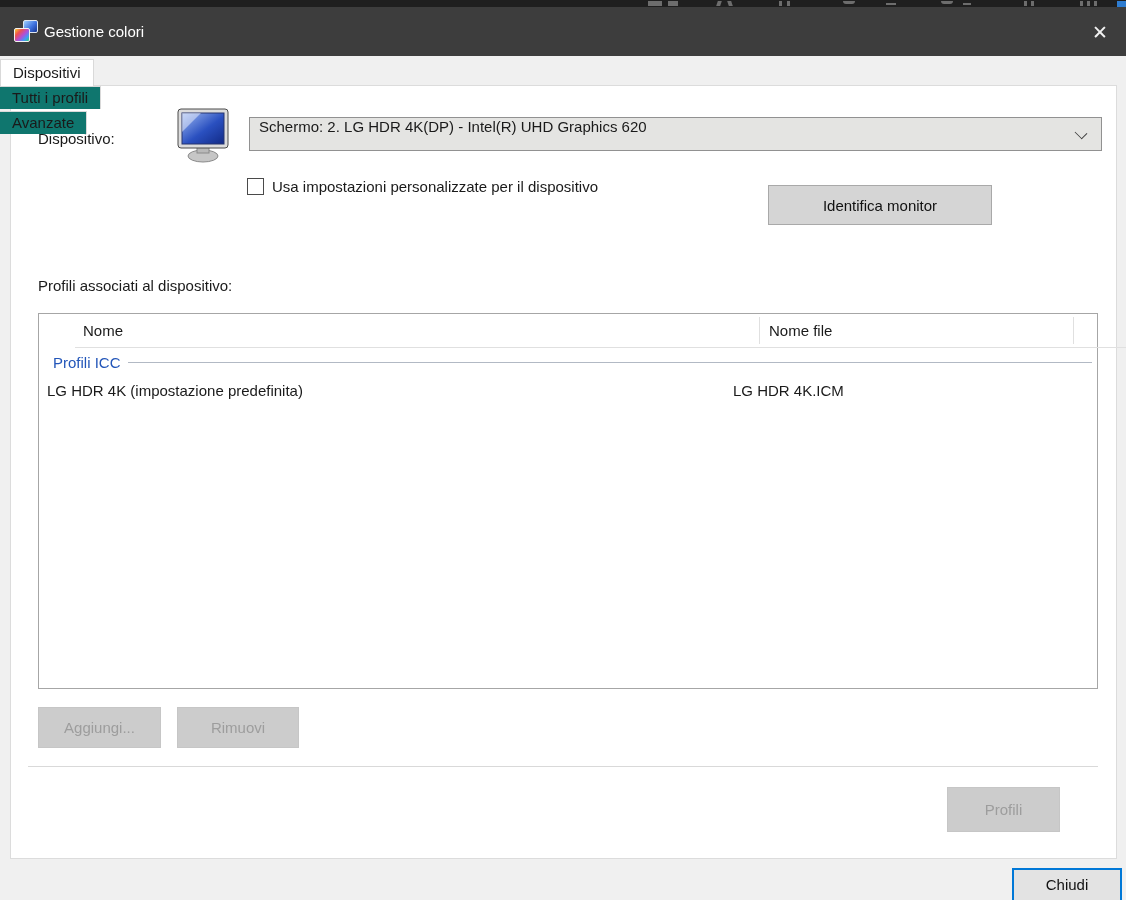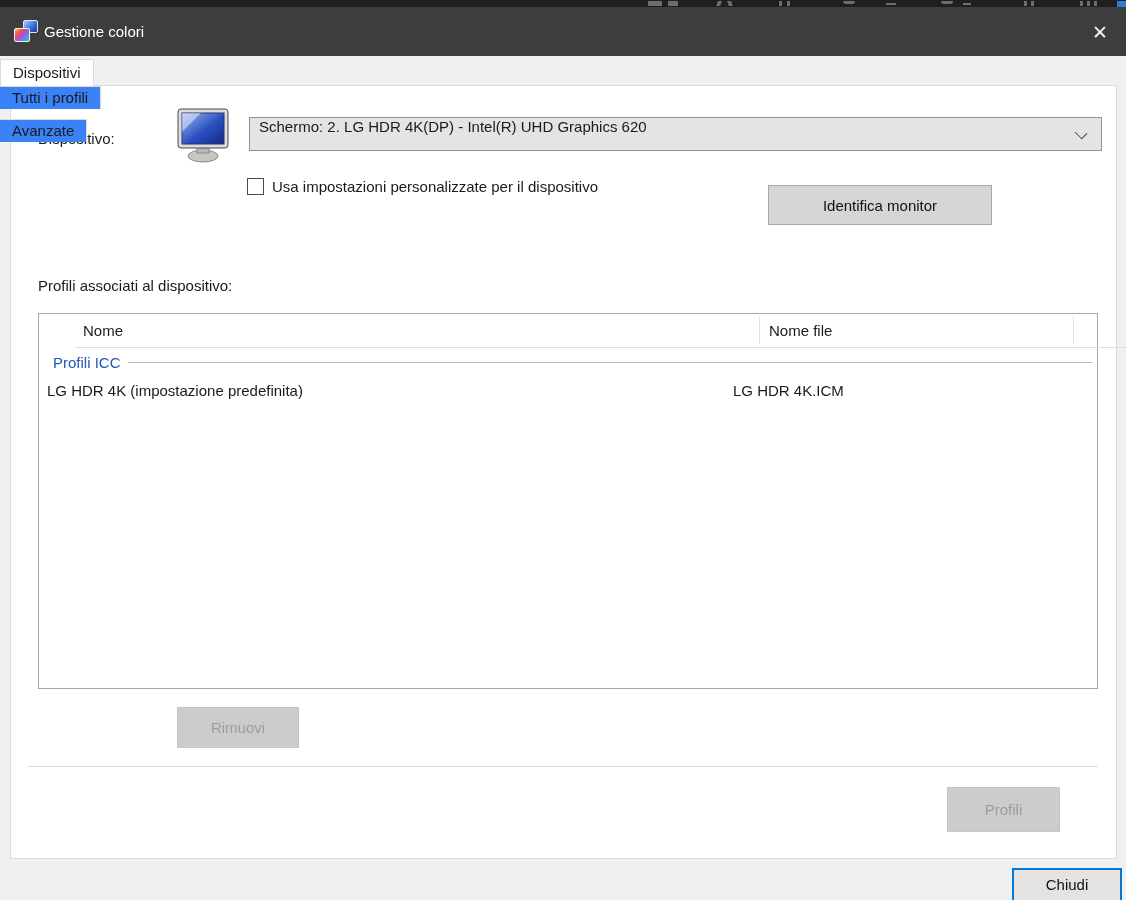--- a/index.html
+++ b/index.html
@@ -34,22 +34,22 @@
   .close-btn {
     position: absolute; right: 2px; top: 0; width: 48px; height: 49px;
     display: flex; align-items: center; justify-content: center;
     color: #f2f2f2; font-size: 19px; font-weight: 300; cursor: default;
     font-family: "DejaVu Sans", sans-serif;
   }
 
   
   .tabs { position: absolute; left: 0; top: 59px; height: 27px; display: flex; align-items: flex-start; z-index: 5; flex-direction: column; }
   .tab {
-    background: #3b82f6; border: 1px solid #d9d9d9; border-bottom: none;
-    padding: 0 12px; height: 30px; line-height: 22px; margin-bottom: 10px; white-space: nowrap;
+    background: #0f766e; border: 1px solid #d9d9d9; border-bottom: none;
+    padding: 0 12px; height: 30px; line-height: 22px; margin-bottom: 2px; white-space: nowrap;
   }
   .tab + .tab { margin-left: -1px; }
   .tab.active {
     background: #ffffff; height: 27px; line-height: 26px; margin-bottom: 0; z-index: 6; position: relative;
   }
 
   
   .page {
     position: absolute; left: 10px; top: 85px; width: 1107px; height: 774px;
     background: #ffffff; border: 1px solid #dcdcdc; z-index: 1;
@@ -199,20 +199,21 @@
     <div class="lv-group">
       <span class="g-label">Profili ICC</span>
       <span class="g-line"></span>
     </div>
     <div class="lv-row">
       <span class="cell1">LG HDR 4K (impostazione predefinita)</span>
       <span class="cell2">LG HDR 4K.ICM</span>
     </div>
   </div>
 
+  <div class="btn disabled add-btn">Aggiungi...</div>
   <div class="btn disabled remove-btn">Rimuovi</div>
 
   <div class="hsep"></div>
 
 
   <div class="btn disabled profiles-btn">Profili</div>
 </div>
 
 <div class="close-dialog-btn">Chiudi</div>
 

